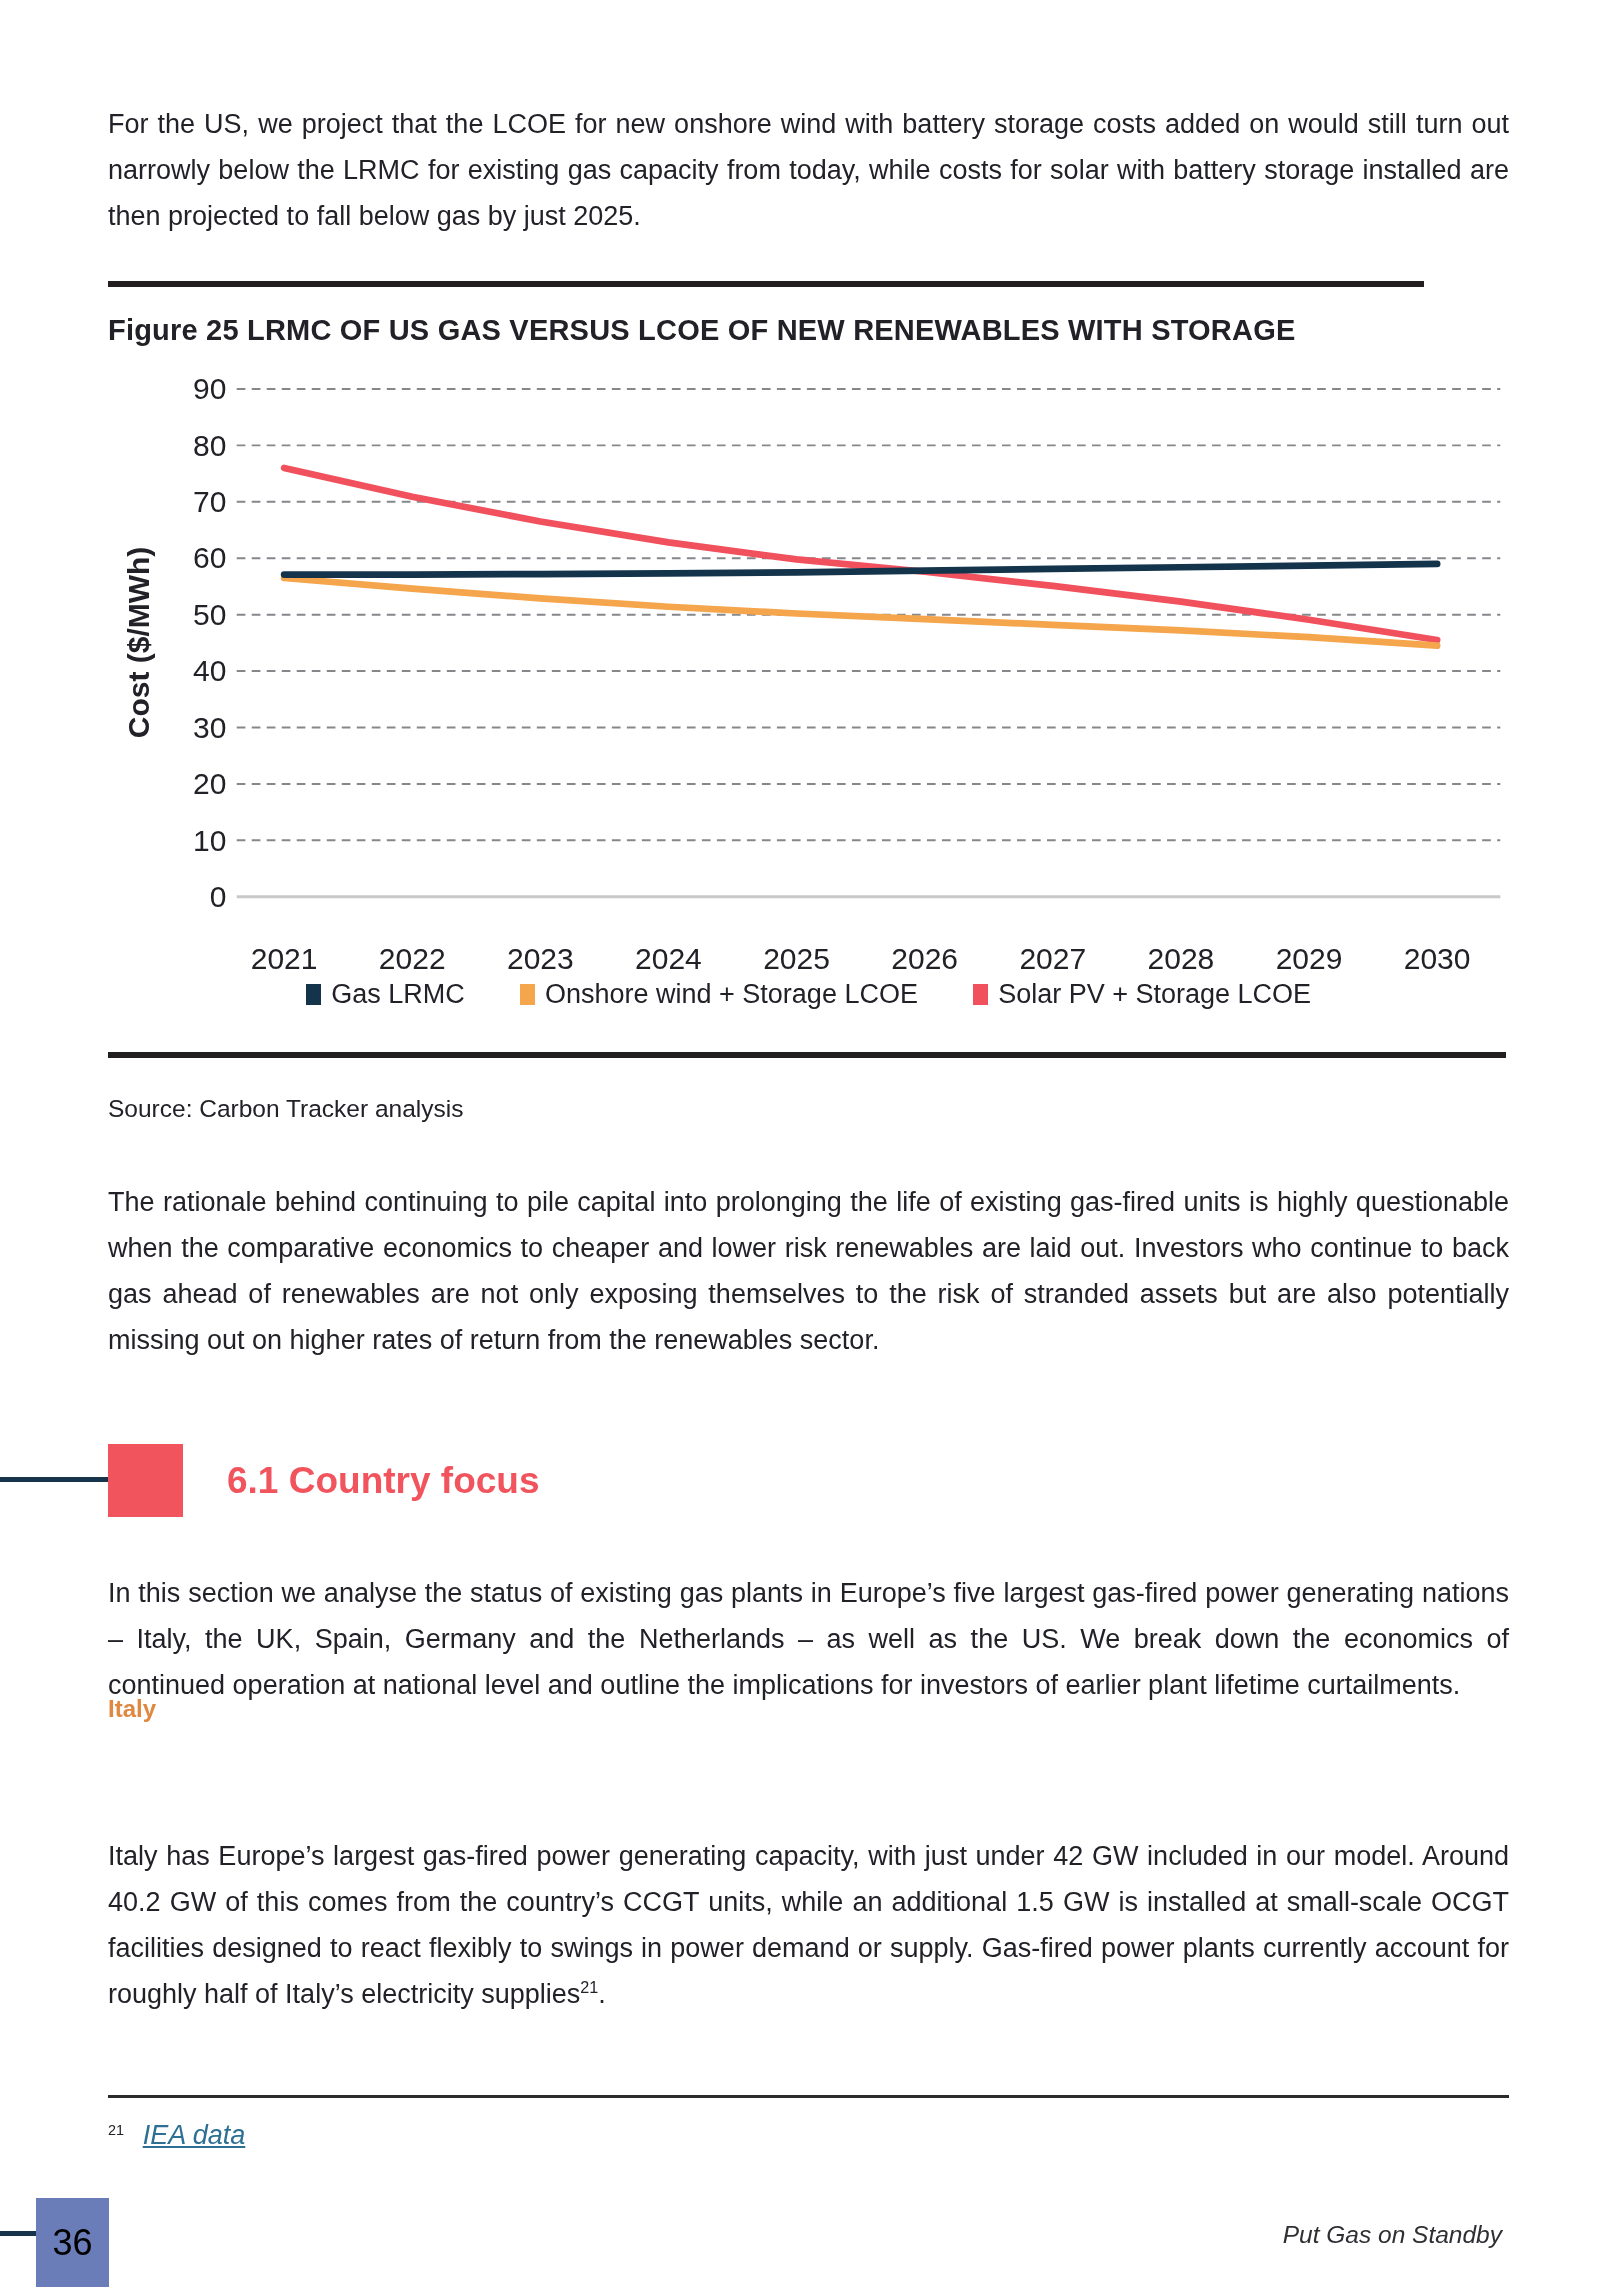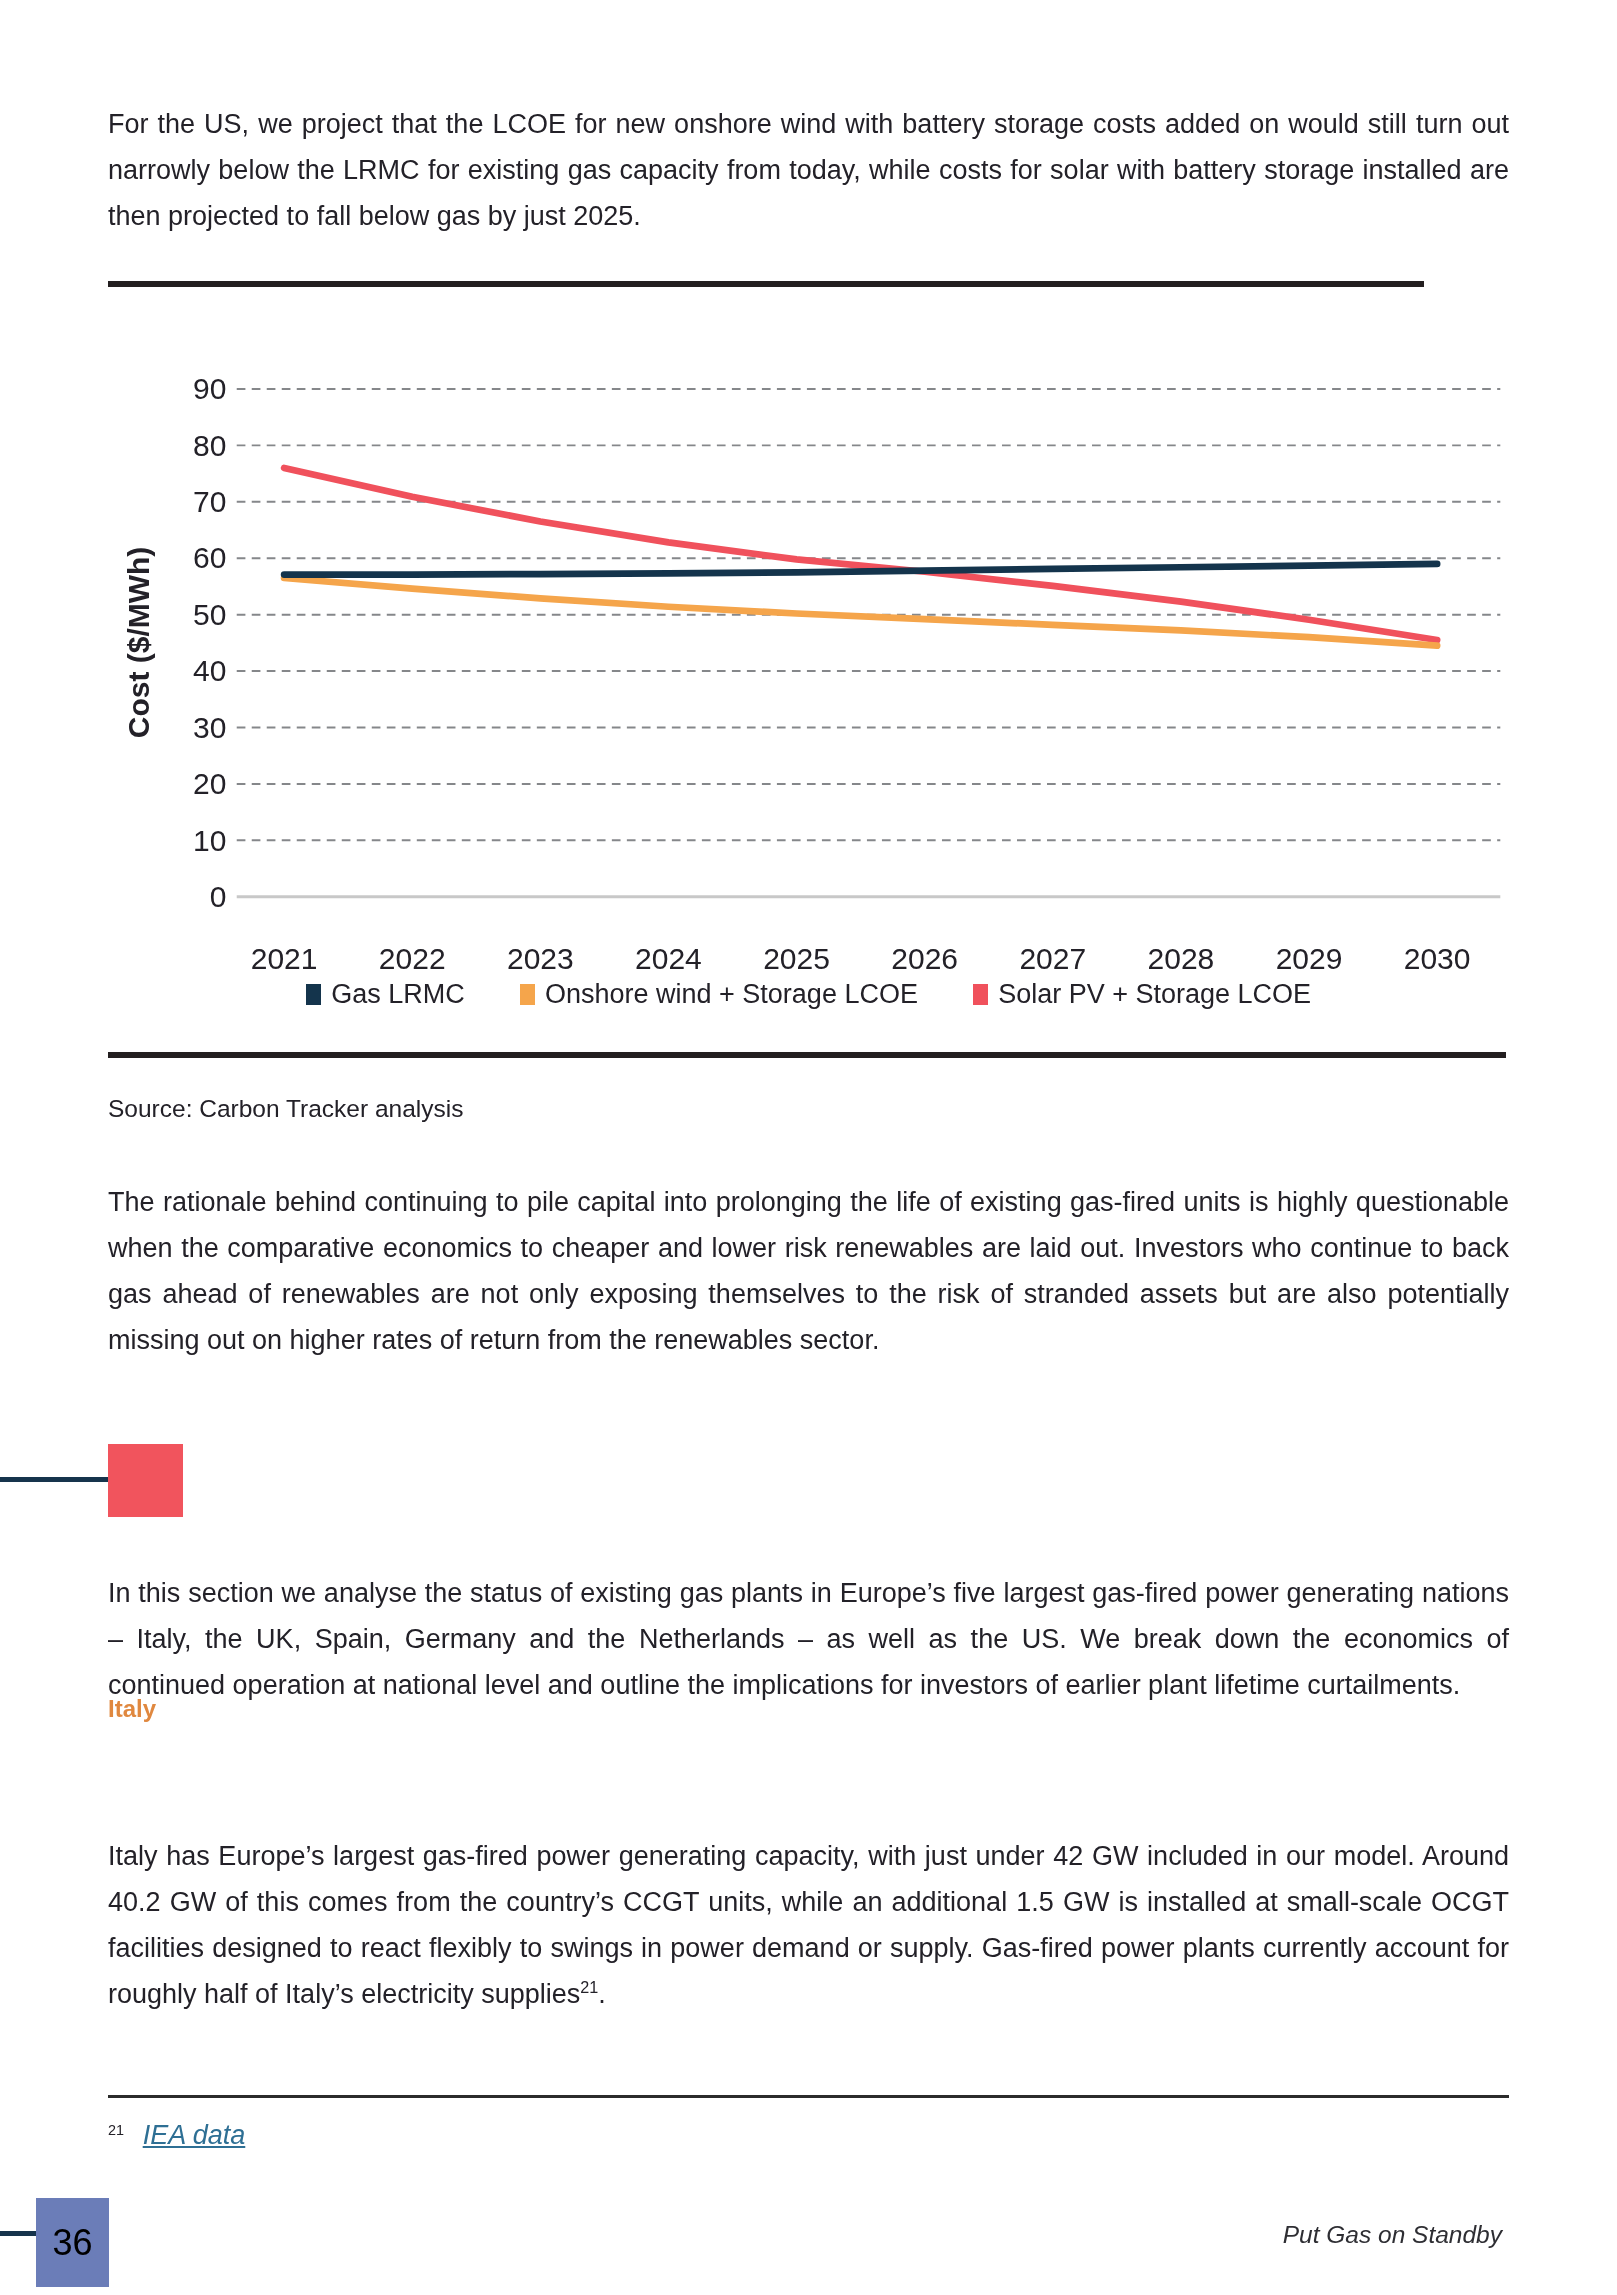--- a/index.html
+++ b/index.html
@@ -76,20 +76,21 @@
 </style>
 </head>
 <body>
 
 <div class="page">
 
   <p class="abs body-para" style="top:101px;">For the US, we project that the LCOE for new onshore wind with battery storage costs added on would still turn out narrowly below the LRMC for existing gas capacity from today, while costs for solar with battery storage installed are then projected to fall below gas by just 2025.</p>
 
   <div class="abs rule-thick" style="left:108px;top:281px;width:1316px;"></div>
 
+  <h2 class="abs figure-title" style="top:314px;">Figure 25 LRMC OF US GAS VERSUS LCOE OF NEW RENEWABLES WITH STORAGE</h2>
 
   <div class="abs chart-wrap" id="chart-wrap">
       <svg viewBox="0 0 1774 780" class="chart-svg">
         <line x1="163" y1="667" x2="1763" y2="667" stroke="#c8c8c8" stroke-width="4"></line>
         <text x="150" y="680" text-anchor="end" font-family="&quot;Liberation Sans&quot;, sans-serif" font-size="38" fill="#232128">0</text>
         <line x1="163" y1="595.5555555555555" x2="1763" y2="595.5555555555555" stroke="#85878a" stroke-width="2.5" stroke-dasharray="11 8"></line>
         <text x="150" y="608.5555555555555" text-anchor="end" font-family="&quot;Liberation Sans&quot;, sans-serif" font-size="38" fill="#232128">10</text>
         <line x1="163" y1="524.1111111111111" x2="1763" y2="524.1111111111111" stroke="#85878a" stroke-width="2.5" stroke-dasharray="11 8"></line>
         <text x="150" y="537.1111111111111" text-anchor="end" font-family="&quot;Liberation Sans&quot;, sans-serif" font-size="38" fill="#232128">20</text>
         <line x1="163" y1="452.6666666666667" x2="1763" y2="452.6666666666667" stroke="#85878a" stroke-width="2.5" stroke-dasharray="11 8"></line>
@@ -139,20 +140,21 @@
     </div>
 
   <div class="abs rule-thick" style="left:108px;top:1052px;width:1398px;"></div>
 
   <p class="abs source-line" style="top:1095px;">Source: Carbon Tracker analysis</p>
 
   <p class="abs body-para" style="top:1179px;">The rationale behind continuing to pile capital into prolonging the life of existing gas-fired units is highly questionable when the comparative economics to cheaper and lower risk renewables are laid out. Investors who continue to back gas ahead of renewables are not only exposing themselves to the risk of stranded assets but are also potentially missing out on higher rates of return from the renewables sector.</p>
 
   <div class="abs section-line"></div>
   <div class="abs section-square"></div>
+  <h2 class="abs section-title">6.1 Country focus</h2>
 
   <p class="abs body-para" style="top:1570px;">In this section we analyse the status of existing gas plants in Europe’s five largest gas-fired power generating nations – Italy, the UK, Spain, Germany and the Netherlands – as well as the US. We break down the economics of continued operation at national level and outline the implications for investors of earlier plant lifetime curtailments.</p>
 
   <h3 class="abs italy-heading">Italy</h3>
 
   <p class="abs body-para" style="top:1833px;"><span>Italy has Europe’s largest gas-fired power generating capacity, with just under 42 GW included in our model. Around 40.2 GW of this comes from the country’s CCGT units, while an additional 1.5 GW is installed at small-scale OCGT facilities designed to react flexibly to swings in power demand or supply. Gas-fired power plants currently account for roughly half of Italy’s electricity supplies</span><sup>21</sup><span>.</span></p>
 
   <div class="abs footnote-rule"></div>
   <p class="abs footnote"><sup>21</sup> <a href="#">IEA data</a></p>
 

